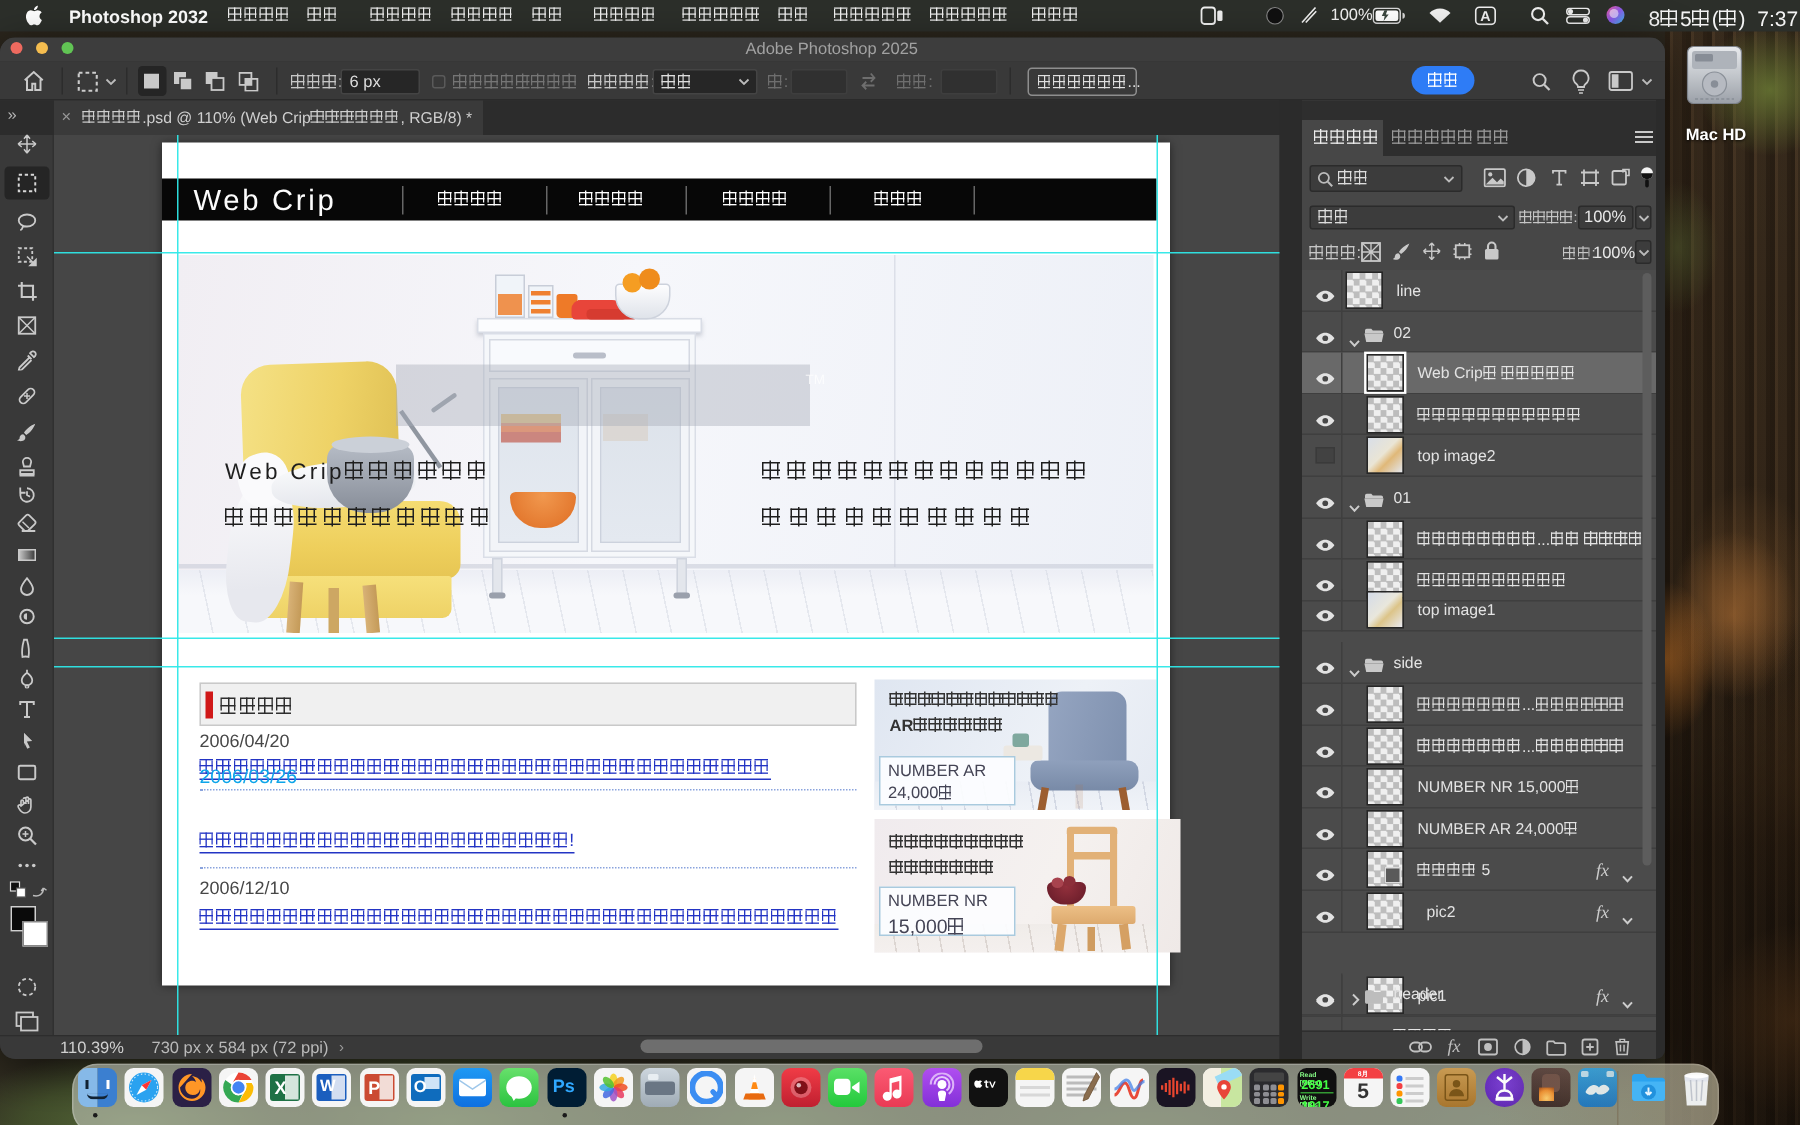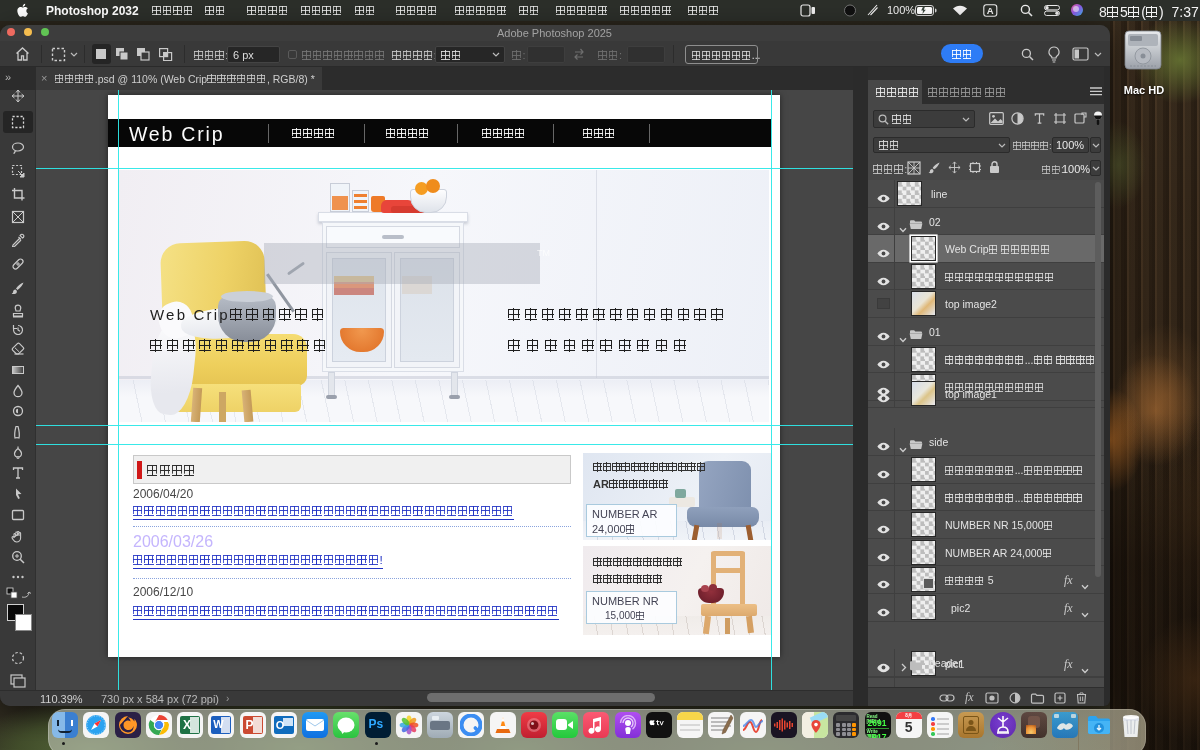--- a/index.html
+++ b/index.html
@@ -281,57 +281,57 @@
  <span class="ab hsp3" style="left:389px;top:167px;font-size:15px;color:#1e1e1e"><i class="k"></i><i class="k"></i><i class="k"></i><i class="k"></i><i class="k"></i><i class="k"></i><i class="k"></i><i class="k"></i><i class="k"></i><i class="k"></i></span>
 </div>
 
 <div class="ab" style="left:133px;top:455px;width:438px;height:29px;background:#f0f0f0;border:1px solid #c9c9c9">
  <div class="ab" style="left:3px;top:5px;width:5px;height:18px;background:#d01818"></div>
  <span class="ab" style="left:13px;top:7px;font-size:13px;color:#2b2b2b;font-weight:bold"><i class="k"></i><i class="k"></i><i class="k"></i><i class="k"></i></span>
 </div>
 <span class="ab" style="left:133px;top:487px;font-size:12px;color:#474747">2006/04/20</span>
 <span class="ab" style="left:133px;top:504px;font-size:11.8px;color:#2334c4;border-bottom:1.2px solid #2334c4;padding-bottom:1px"><i class="k"></i><i class="k"></i><i class="k"></i><i class="k"></i><i class="k"></i><i class="k"></i><i class="k"></i><i class="k"></i><i class="k"></i><i class="k"></i><i class="k"></i><i class="k"></i><i class="k"></i><i class="k"></i><i class="k"></i><i class="k"></i><i class="k"></i><i class="k"></i><i class="k"></i><i class="k"></i><i class="k"></i><i class="k"></i><i class="k"></i><i class="k"></i><i class="k"></i><i class="k"></i><i class="k"></i><i class="k"></i><i class="k"></i><i class="k"></i><i class="k"></i><i class="k"></i><i class="k"></i><i class="k"></i></span>
 <div class="ab" style="left:133px;top:526px;width:438px;height:1px;border-bottom:1.4px dotted #8aa3dd"></div>
-<span class="ab" style="left:133px;top:533px;font-size:16px;color:#c4b5fd">2006/03/26</span>
+<span class="ab" style="left:133px;top:510px;font-size:13px;color:#0ea5e9">2006/03/26</span>
 <span class="ab" style="left:133px;top:553px;font-size:11.8px;color:#2334c4;border-bottom:1.2px solid #2334c4;padding-bottom:1px"><i class="k"></i><i class="k"></i><i class="k"></i><i class="k"></i><i class="k"></i><i class="k"></i><i class="k"></i><i class="k"></i><i class="k"></i><i class="k"></i><i class="k"></i><i class="k"></i><i class="k"></i><i class="k"></i><i class="k"></i><i class="k"></i><i class="k"></i><i class="k"></i><i class="k"></i><i class="k"></i><i class="k"></i><i class="k"></i>!</span>
 <div class="ab" style="left:133px;top:578px;width:438px;height:1px;border-bottom:1.4px dotted #8aa3dd"></div>
 <span class="ab" style="left:133px;top:585px;font-size:12px;color:#474747">2006/12/10</span>
 <span class="ab" style="left:133px;top:604px;font-size:11.8px;color:#2334c4;border-bottom:1.2px solid #2334c4;padding-bottom:1px"><i class="k"></i><i class="k"></i><i class="k"></i><i class="k"></i><i class="k"></i><i class="k"></i><i class="k"></i><i class="k"></i><i class="k"></i><i class="k"></i><i class="k"></i><i class="k"></i><i class="k"></i><i class="k"></i><i class="k"></i><i class="k"></i><i class="k"></i><i class="k"></i><i class="k"></i><i class="k"></i><i class="k"></i><i class="k"></i><i class="k"></i><i class="k"></i><i class="k"></i><i class="k"></i><i class="k"></i><i class="k"></i><i class="k"></i><i class="k"></i><i class="k"></i><i class="k"></i><i class="k"></i><i class="k"></i><i class="k"></i><i class="k"></i><i class="k"></i><i class="k"></i></span>
 
 <div class="ab" style="left:583px;top:453px;width:188px;height:87px;overflow:hidden;background:linear-gradient(120deg,#dfe6f1 0%,#edf1f7 60%,#e4e9f2 100%)">
  <div class="ab" style="left:0;top:68px;width:188px;height:19px;background:repeating-linear-gradient(80deg,rgba(205,210,222,0) 0 14px,rgba(200,206,220,.7) 14px 15px),linear-gradient(180deg,#e9edf4,#f0f3f8)"></div>
  <div class="ab" style="left:116px;top:8px;width:52px;height:54px;background:linear-gradient(105deg,#95a5c1,#7e90ae);border-radius:9px 9px 4px 4px"></div>
  <div class="ab" style="left:104px;top:54px;width:72px;height:20px;background:linear-gradient(180deg,#8fa0bc,#788aa7);border-radius:5px 7px 9px 9px"></div>
  <div class="ab" style="left:110px;top:72px;width:5px;height:16px;background:#9c5e30;transform:rotate(10deg)"></div>
  <div class="ab" style="left:164px;top:72px;width:5px;height:16px;background:#9c5e30;transform:rotate(-10deg)"></div>
  <div class="ab" style="left:134px;top:70px;width:5px;height:16px;background:#b3744226"></div>
  <div class="ab" style="left:86px;top:44px;width:26px;height:10px;background:#ece8e2;border-radius:2px"></div>
  <div class="ab" style="left:92px;top:36px;width:11px;height:9px;background:#7fa89e;border-radius:2px"></div>
  <span class="ab sb1" style="left:10px;top:8px;font-size:11px;font-weight:bold;color:#333"><i class="kb"></i><i class="kb"></i><i class="kb"></i><i class="kb"></i><i class="kb"></i><i class="kb"></i><i class="kb"></i><i class="kb"></i><i class="kb"></i><i class="kb"></i><i class="kb"></i><i class="kb"></i></span>
  <span class="ab sb2" style="left:10px;top:25px;font-size:11px;font-weight:bold;color:#333">AR<i class="kb"></i><i class="kb"></i><i class="kb"></i><i class="kb"></i><i class="kb"></i><i class="kb"></i></span>
  <div class="ab" style="left:3px;top:51px;width:91px;height:33px;background:rgba(252,253,255,.93);border:1px solid #a9cade"></div>
  <span class="ab" style="left:9px;top:55px;font-size:11px;color:#445">NUMBER AR</span>
  <span class="ab" style="left:9px;top:70px;font-size:11px;color:#445">24,000<i class="k"></i></span>
 </div>
-<div class="ab" style="left:583px;top:546px;width:188px;height:89px;overflow:hidden;background:linear-gradient(115deg,#f0ebee 0%,#f5f1ef 55%,#efe9e7 100%)">
+<div class="ab" style="left:583px;top:546px;width:204px;height:89px;overflow:hidden;background:linear-gradient(115deg,#f0ebee 0%,#f5f1ef 55%,#efe9e7 100%)">
  <div class="ab" style="left:0;top:70px;width:188px;height:19px;background:repeating-linear-gradient(80deg,rgba(210,205,200,0) 0 14px,rgba(208,200,195,.65) 14px 15px),linear-gradient(180deg,#f0ece9,#f4f0ee)"></div>
  <div class="ab" style="left:128px;top:5px;width:34px;height:58px;border:5px solid #e2b177;border-bottom:none;border-radius:3px"></div>
  <div class="ab" style="left:133px;top:22px;width:24px;height:5px;background:#e2b177"></div>
  <div class="ab" style="left:118px;top:58px;width:56px;height:12px;background:linear-gradient(180deg,#ecbf86,#ddaa6e);border-radius:2px"></div>
  <div class="ab" style="left:121px;top:70px;width:6px;height:18px;background:#dca86c;transform:rotate(7deg)"></div>
  <div class="ab" style="left:164px;top:70px;width:6px;height:17px;background:#d5a063;transform:rotate(-7deg)"></div>
  <div class="ab" style="left:142px;top:72px;width:5px;height:16px;background:#cf9c60"></div>
  <div class="ab" style="left:115px;top:42px;width:26px;height:15px;background:radial-gradient(ellipse at 50% 20%,#93303c,#6e1f2c 75%);border-radius:4px 4px 12px 12px"></div>
  <div class="ab" style="left:118px;top:39px;width:8px;height:7px;background:#a8434e;border-radius:50%"></div>
  <div class="ab" style="left:126px;top:38px;width:8px;height:7px;background:#8c2f3a;border-radius:50%"></div>
  <span class="ab sb2" style="left:10px;top:10px;font-size:11px;font-weight:bold;color:#333"><i class="kb"></i><i class="kb"></i><i class="kb"></i><i class="kb"></i><i class="kb"></i><i class="kb"></i><i class="kb"></i><i class="kb"></i><i class="kb"></i></span>
  <span class="ab sb2" style="left:10px;top:27px;font-size:11px;font-weight:bold;color:#333"><i class="kb"></i><i class="kb"></i><i class="kb"></i><i class="kb"></i><i class="kb"></i><i class="kb"></i><i class="kb"></i></span>
  <div class="ab" style="left:3px;top:45px;width:91px;height:33px;background:rgba(252,253,255,.93);border:1px solid #a9cade"></div>
  <span class="ab" style="left:9px;top:49px;font-size:11px;color:#445">NUMBER NR</span>
- <span class="ab" style="left:22px;top:64px;font-size:10px;color:#445">15,000<i class="k"></i></span>
+ <span class="ab" style="left:9px;top:64px;font-size:13px;color:#445">15,000<i class="k"></i></span>
 </div>
 
 <div class="ab" style="left:0;top:90px;width:36px;height:600px;background:#393939;border-right:1px solid #303030">
 <div class="ab" style="left:3px;top:21px;width:30px;height:22px;background:#252525;border-radius:3px"></div>
 <svg class="ab" style="left:11px;top:-1px" width="14" height="14" viewBox="0 0 14 14">
       <path d="M7 1v12M1 7h12M7 1 5 3.5M7 1l2 2.5M7 13l-2-2.5M7 13l2-2.5M1 7l2.5-2M1 7l2.5 2M13 7l-2.5-2M13 7l-2.5 2" stroke="#c9c9c9" fill="none"></path>
     </svg>
     <svg class="ab" style="left:11px;top:25px" width="14" height="14" viewBox="0 0 14 14">
       <rect x="1.5" y="1.5" width="11" height="11" fill="none" stroke="#d8d8d8" stroke-width="1.3" stroke-dasharray="2.2 1.8"></rect>
     </svg>
@@ -603,21 +603,21 @@
     </div>
     <div class="row" style="top:373.20000000000005px;background:transparent">
       <span class="eye"><svg width="13" height="9" viewBox="0 0 13 9">
           <path d="M6.5.8C3.8.8 1.6 2.6.4 4.5c1.2 1.9 3.4 3.7 6.1 3.7s4.9-1.8 6.1-3.7C11.4 2.6 9.2.8 6.5.8z" fill="#e2e2e2"></path>
           <circle cx="6.5" cy="4.5" r="1.9" fill="#474747"></circle>
         </svg></span>
       <div class="ab" style="left:26px;top:0;width:1px;height:27.5px;background:#3f3f3f"></div>
       <div class="thumb" style="left:43px;"></div>
       <span class="lname" style="left:77px"><i class="k"></i><i class="k"></i><i class="k"></i><i class="k"></i><i class="k"></i><i class="k"></i><i class="k"></i><i class="k"></i><i class="k"></i><i class="k"></i></span>
     </div>
-    <div class="row" style="top:380px;background:transparent">
+    <div class="row" style="top:393px;background:transparent">
       <span class="eye"><svg width="13" height="9" viewBox="0 0 13 9">
           <path d="M6.5.8C3.8.8 1.6 2.6.4 4.5c1.2 1.9 3.4 3.7 6.1 3.7s4.9-1.8 6.1-3.7C11.4 2.6 9.2.8 6.5.8z" fill="#e2e2e2"></path>
           <circle cx="6.5" cy="4.5" r="1.9" fill="#474747"></circle>
         </svg></span>
       <div class="ab" style="left:26px;top:0;width:1px;height:27.5px;background:#3f3f3f"></div>
       <div class="thumb" style="left:43px;background:linear-gradient(135deg,#d4dbe8 0%,#e9e7dc 45%,#dcc488 62%,#e9eaf1 100%)"></div>
       <span class="lname" style="left:77px">top image1</span>
     </div>
     <div class="row" style="top:428.4px;background:transparent">
       <span class="eye"><svg width="13" height="9" viewBox="0 0 13 9">

